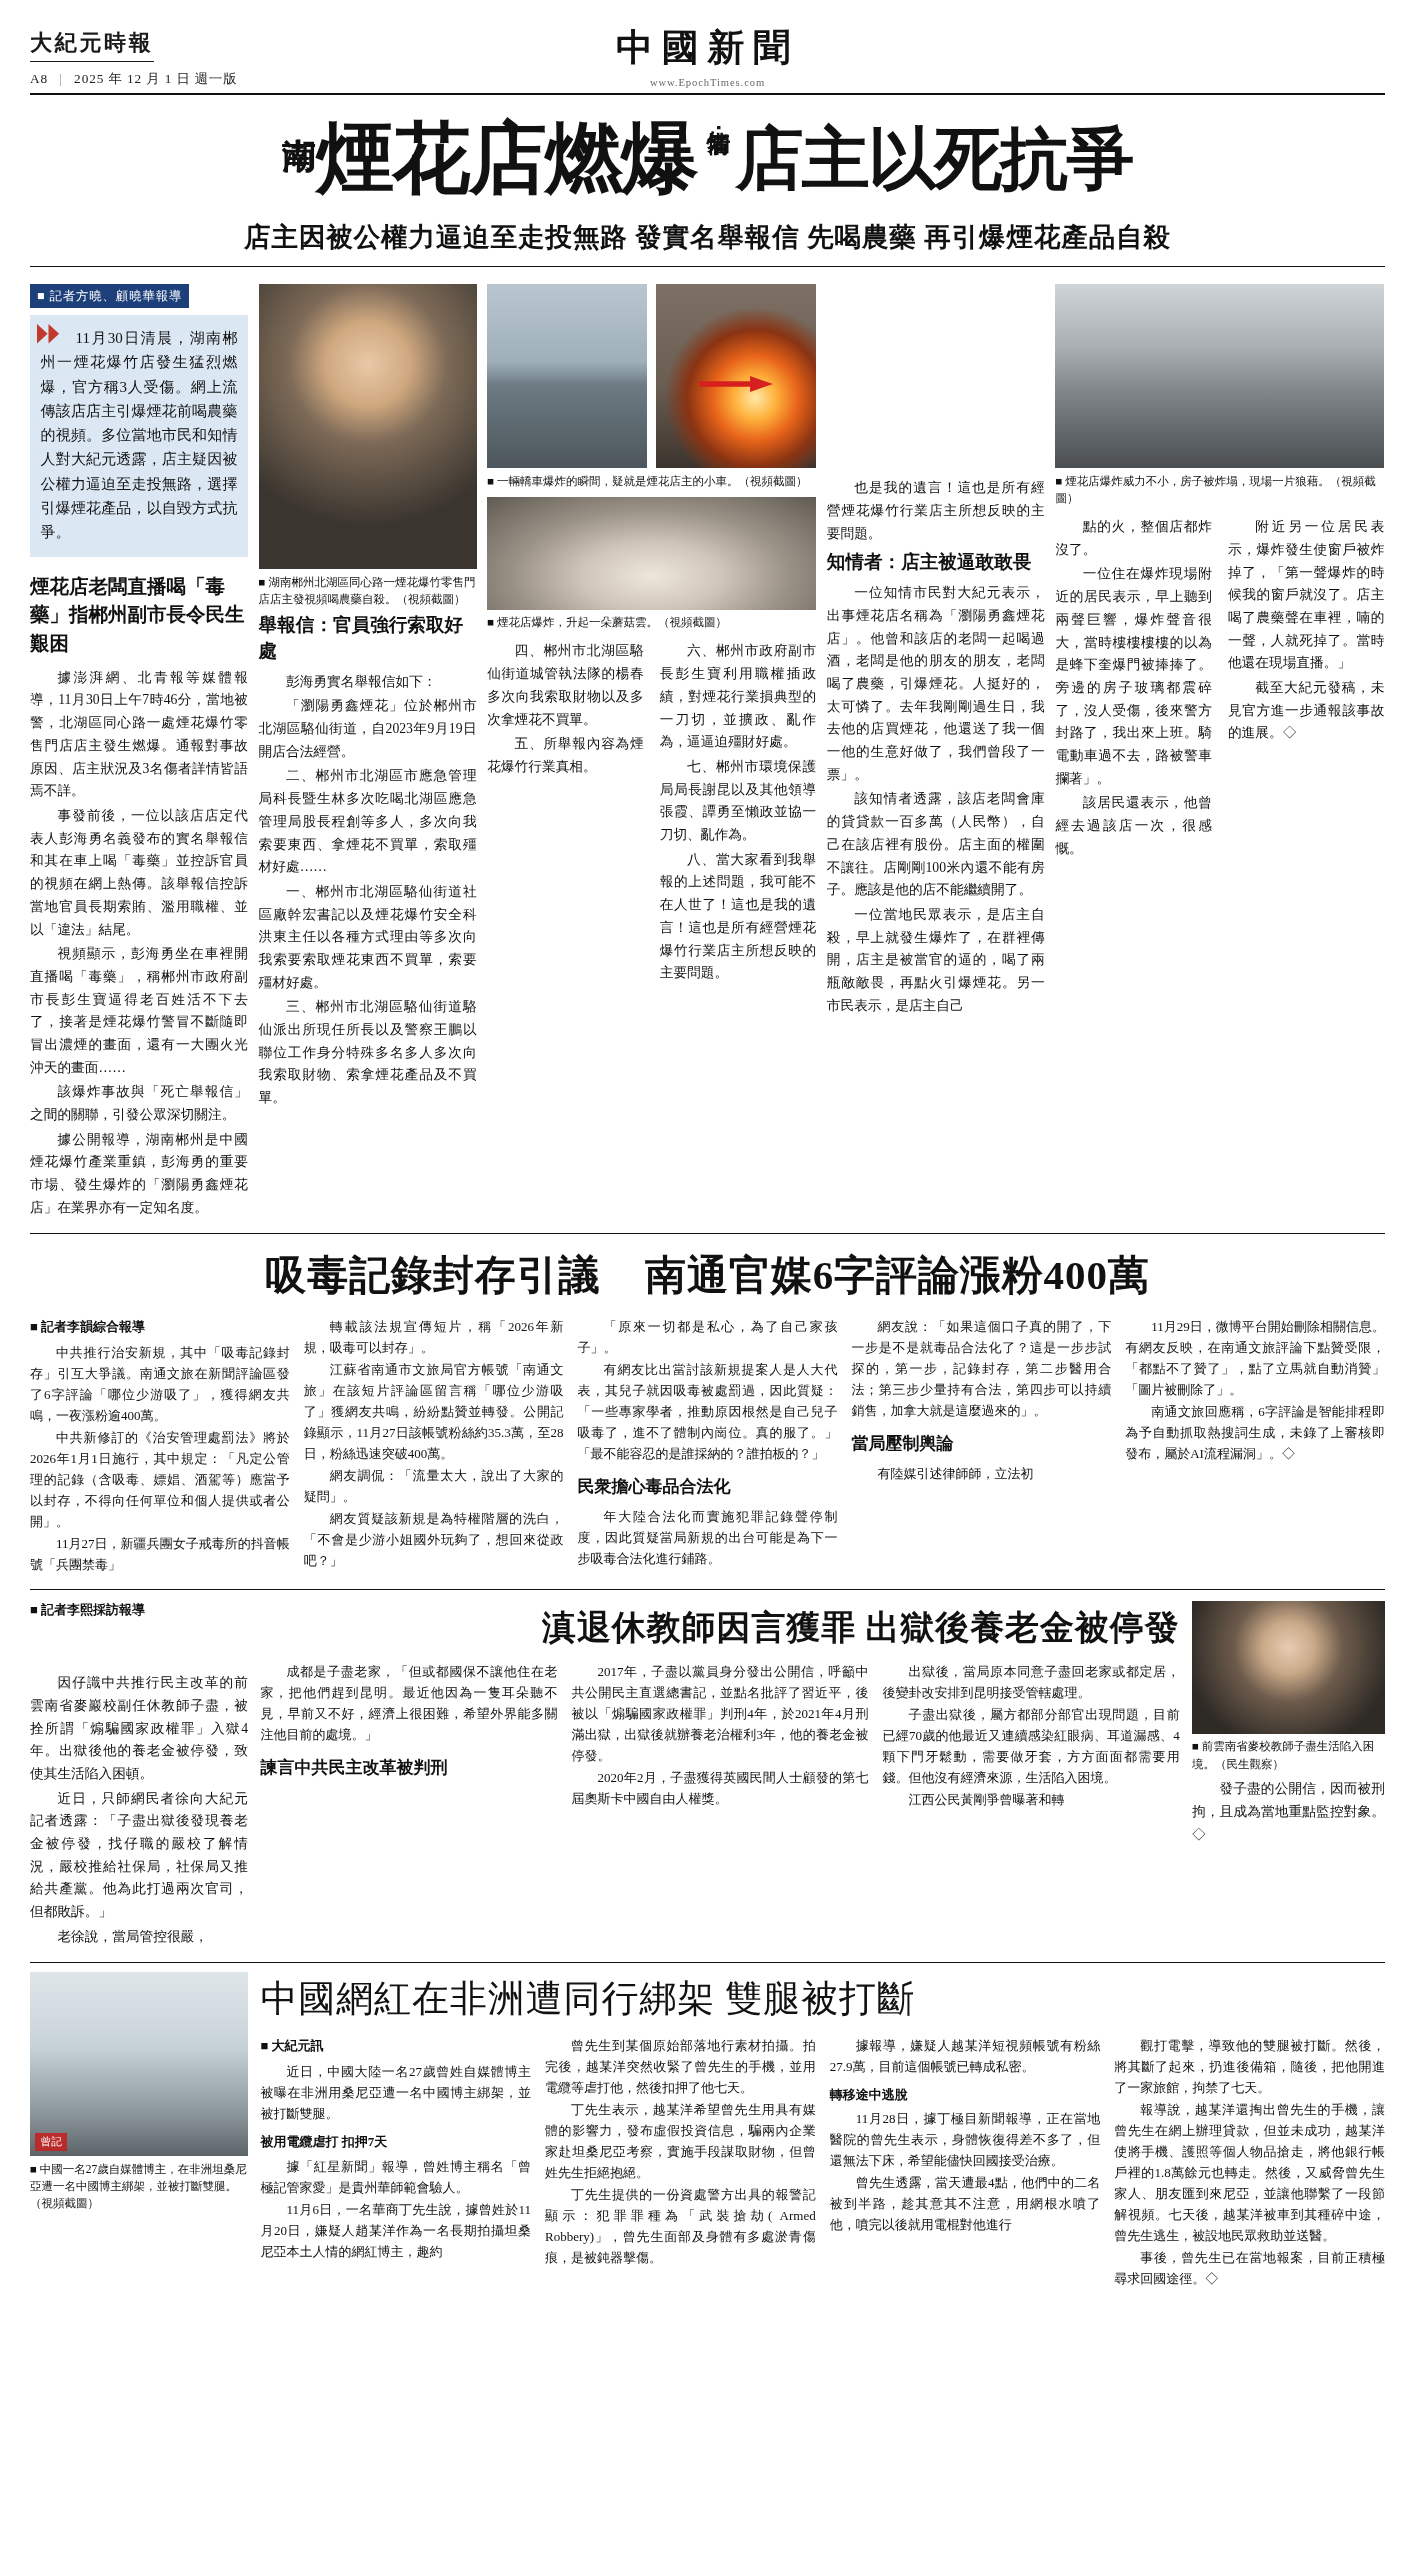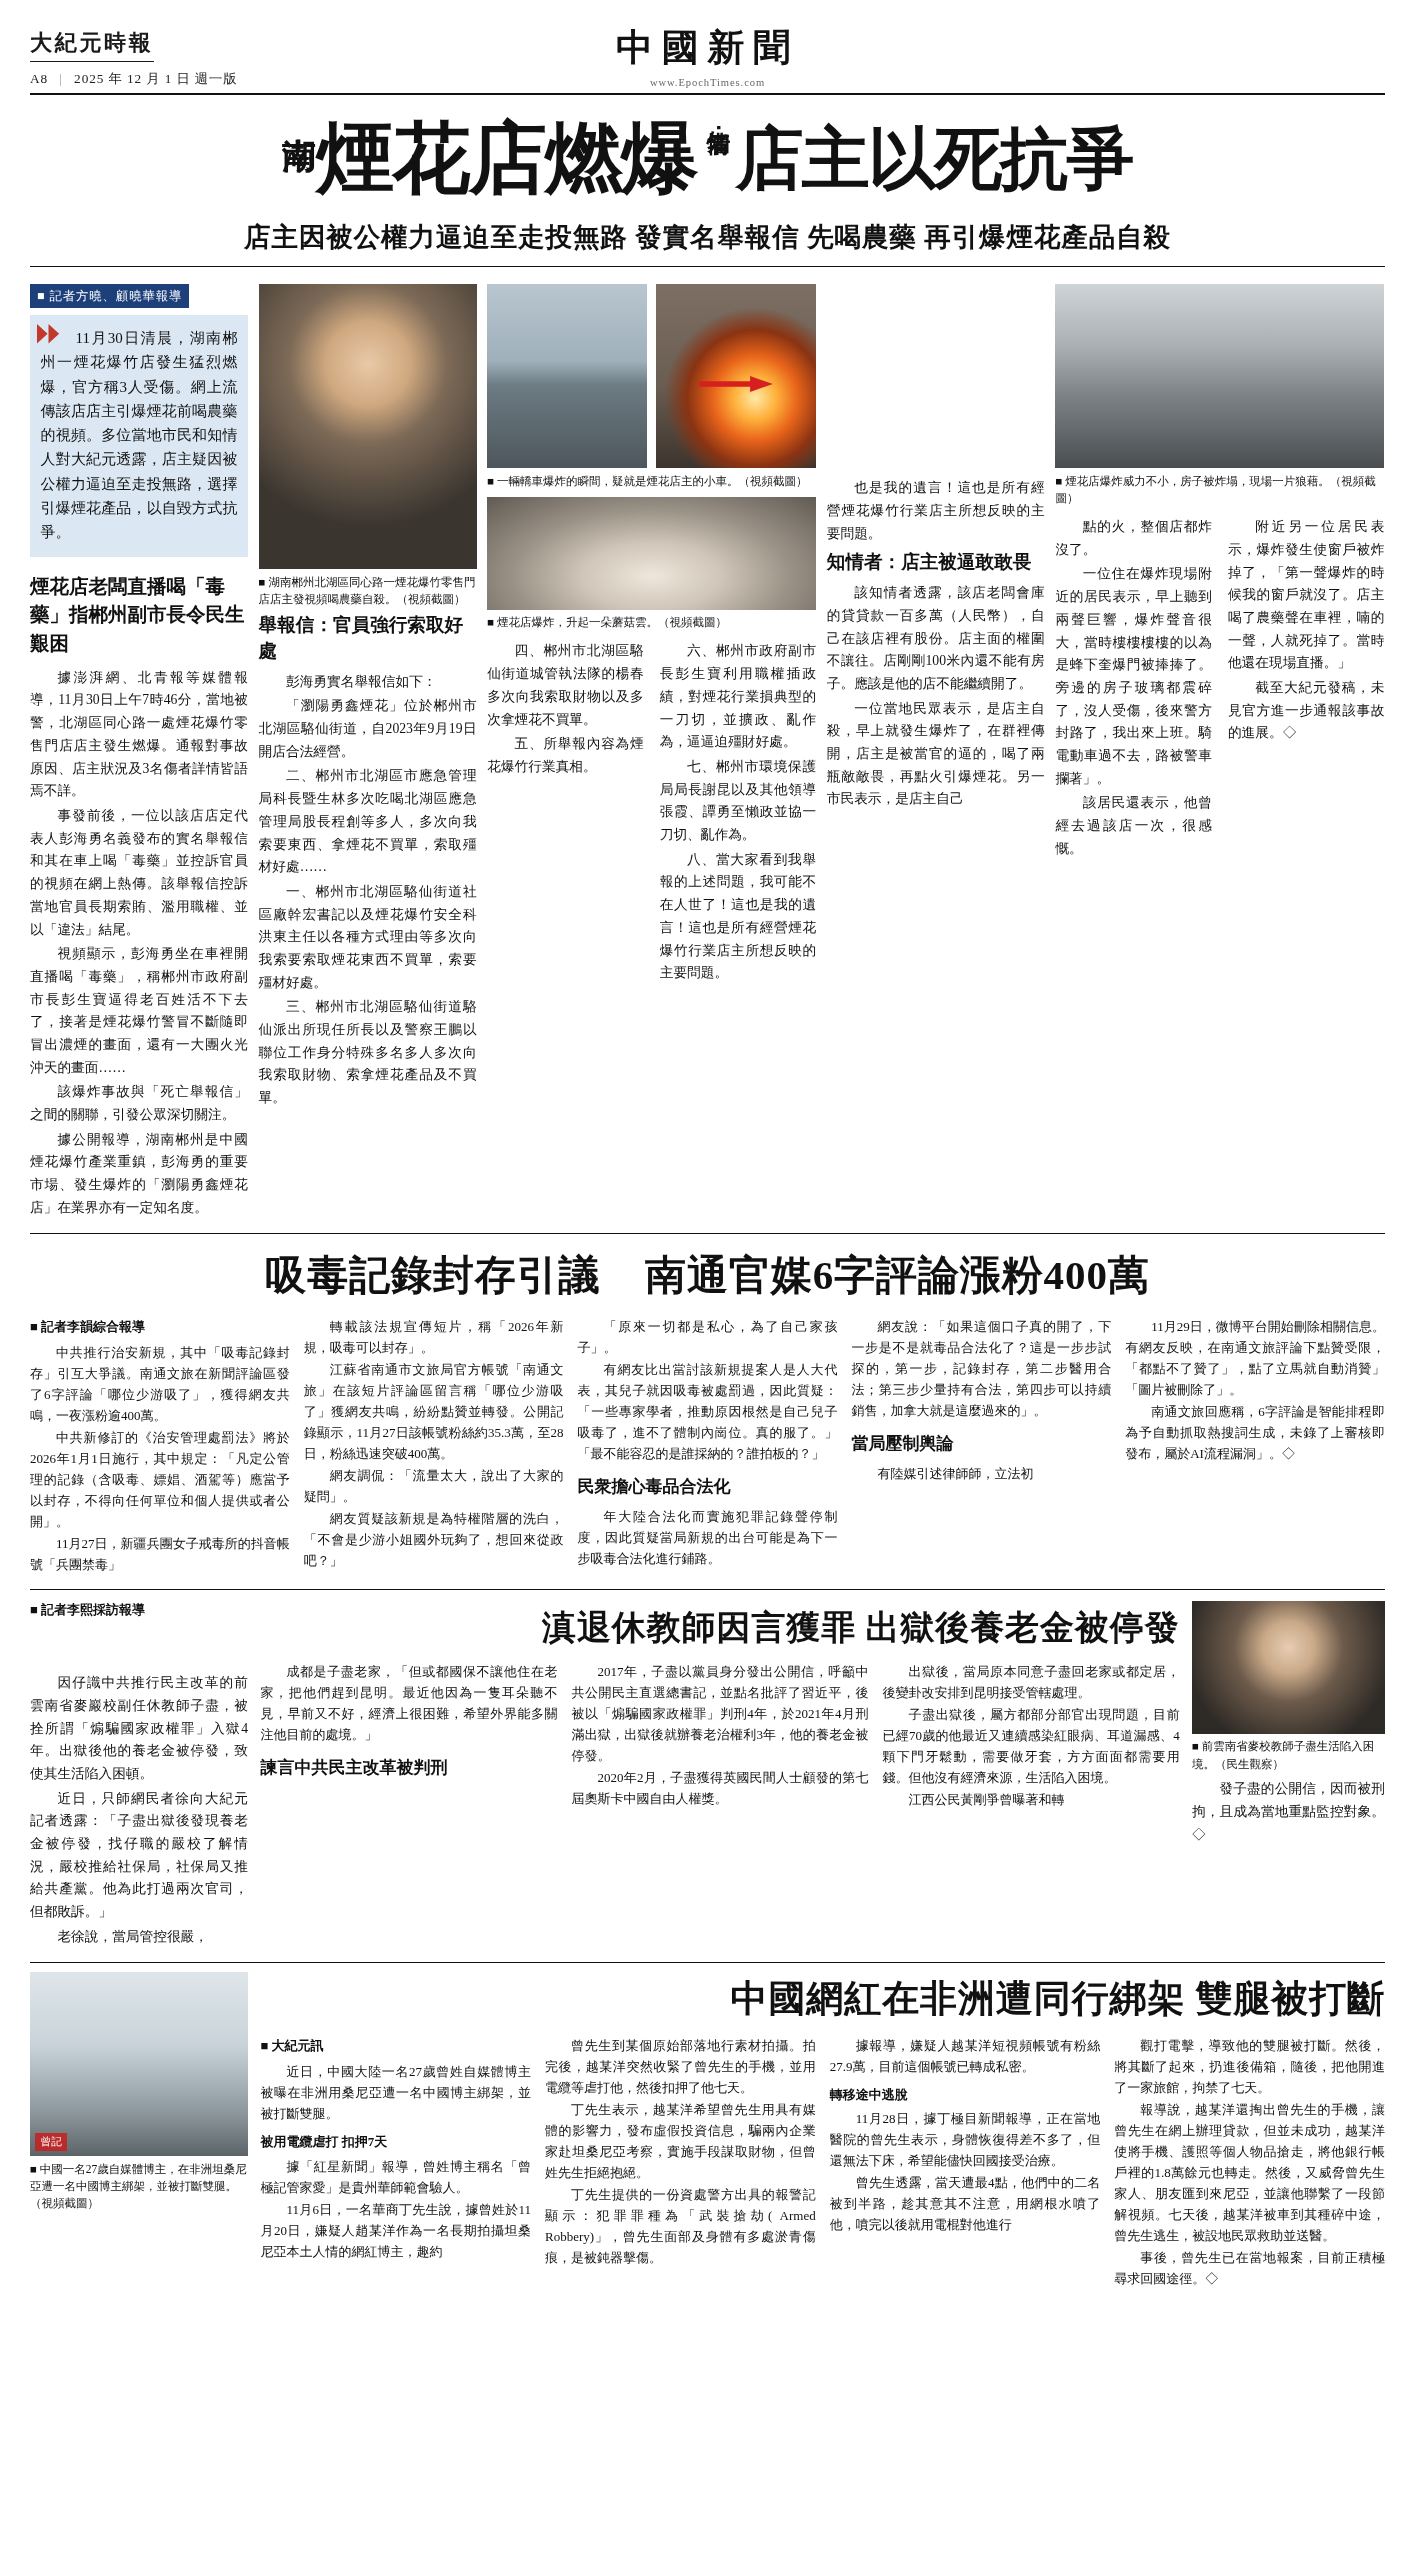--- a/index.html
+++ b/index.html
@@ -100,21 +100,21 @@
   .cols4 { display:flex; gap:14px; }
   .cols4 .c { flex:1; font-size:13px; line-height:1.62; text-align:justify; }
   .cols4 .c p { margin:0; text-indent:2em; }
   .cols4 .c p + p { margin-top:0.9px; }
   .sec3-right { width:193px; }
 
   
   .sec4 { display:flex; gap:12.4px; margin-top:8.8px; }
   .sec4-left { width:218px; }
   .sec4-main { flex:1; }
-  .sec4-title { text-align:right; font-size:37px; font-weight:bold; letter-spacing:0.9px; margin:1.8px 0 10.6px 0; }
+  .sec4-title { text-align:left; font-size:37px; font-weight:normal; letter-spacing:0.9px; margin:1.8px 0 10.6px 0; }
 
   .small-lbl { font-size:13px; font-weight:bold; margin:7px 0 3.5px 0; }
 
   
   .img-street {
     background:
       linear-gradient(180deg,#b9c6cf 0%, #9fb0bb 42%, #6d7b83 55%, #4d565c 100%);
   }
   .img-fire {
     background:
@@ -240,20 +240,21 @@
         </div>
       </div>
     </div>
 
     <div class="col-4">
       <div class="body-col" style="margin-top:193px;">
         <p>也是我的遺言！這也是所有經營煙花爆竹行業店主所想反映的主要問題。</p>
       </div>
       <div class="sec-title">知情者：店主被逼敢敢畏</div>
       <div class="body-col">
+        <p>一位知情市民對大紀元表示，出事煙花店名稱為「瀏陽勇鑫煙花店」。他曾和該店的老闆一起喝過酒，老闆是他的朋友的朋友，老闆喝了農藥，引爆煙花。人挺好的，太可憐了。去年我剛剛過生日，我去他的店買煙花，他還送了我一個一他的生意好做了，我們曾段了一票」。</p>
         <p>該知情者透露，該店老闆會庫的貸貸款一百多萬（人民幣），自己在該店裡有股份。店主面的權圍不讓往。店剛剛100米內還不能有房子。應該是他的店不能繼續開了。</p>
         <p>一位當地民眾表示，是店主自殺，早上就發生爆炸了，在群裡傳開，店主是被當官的逼的，喝了兩瓶敵敵畏，再點火引爆煙花。另一市民表示，是店主自己</p>
       </div>
     </div>
 
     <div class="col-5">
       <div class="ph img-rubble" style="width:329px;height:184px;"></div>
       <div class="cap">■ 煙花店爆炸威力不小，房子被炸塌，現場一片狼藉。（視頻截圖）</div>
       <div class="txt-cols">
         <div class="txt-col body-col">

